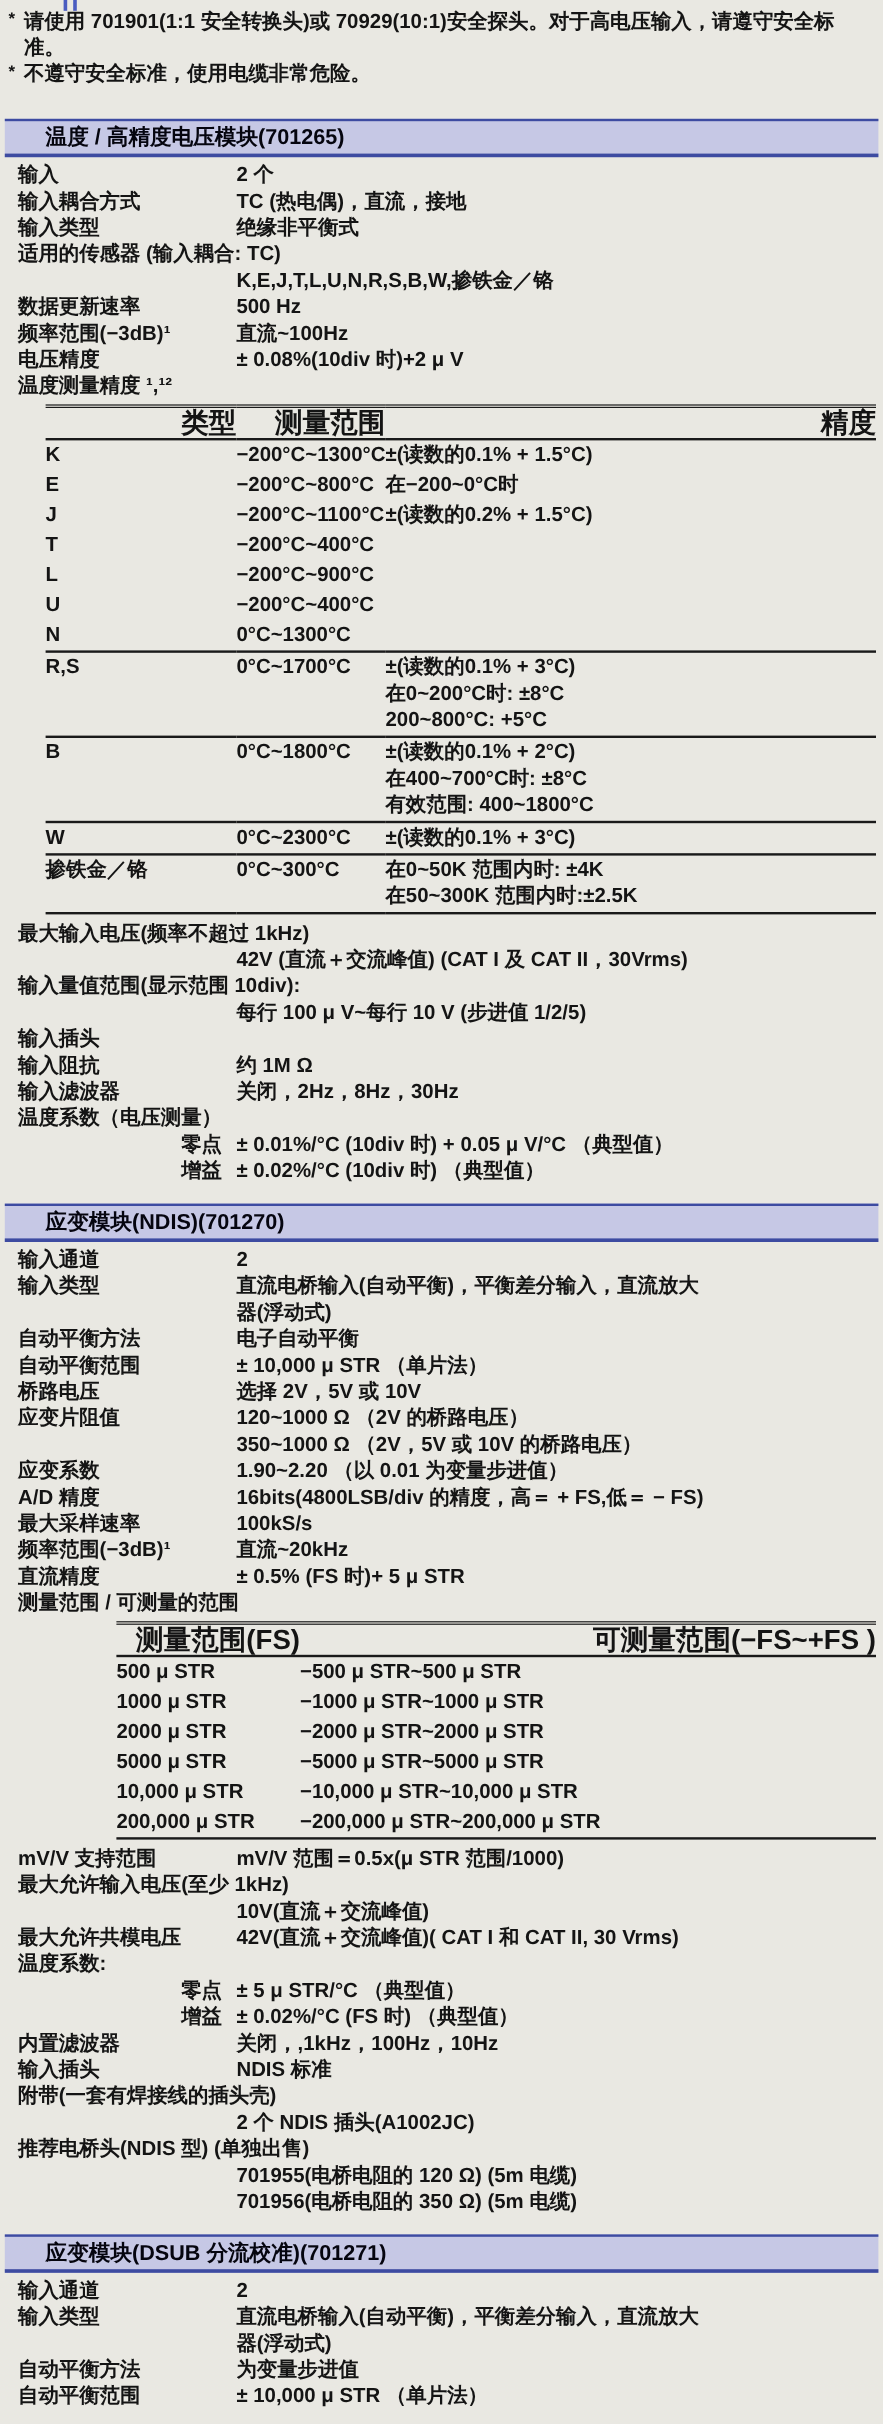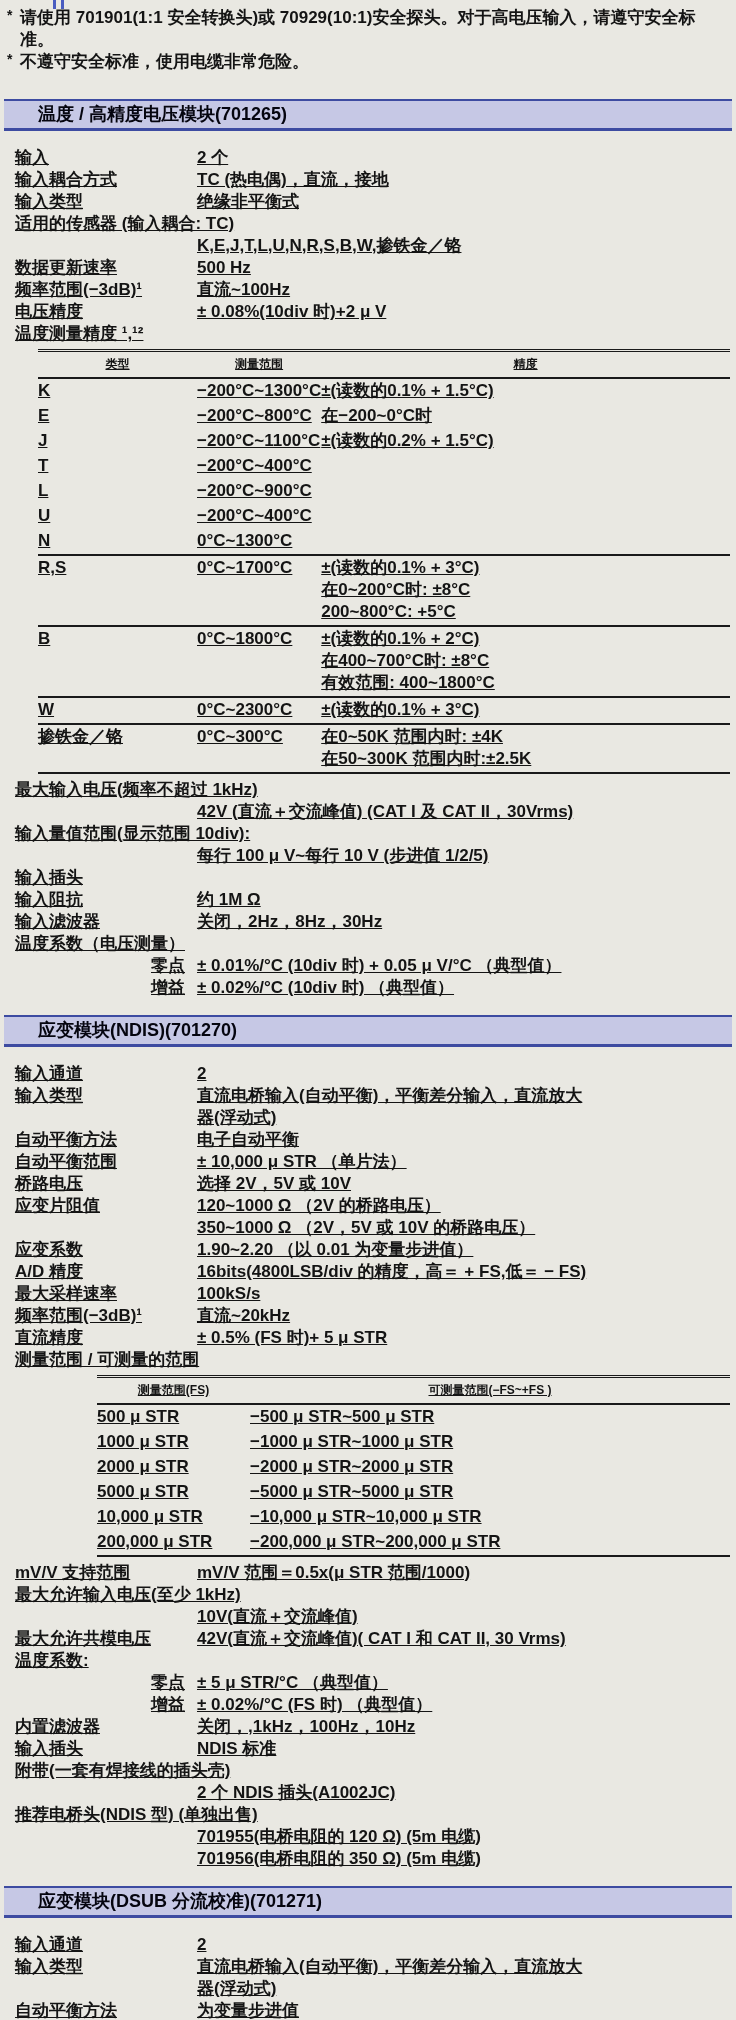--- a/index.html
+++ b/index.html
@@ -35,36 +35,36 @@
   .module{margin-top:16px;}
   .module.first{margin-top:26px;}
   .band{
     margin:0 4px;
     background:var(--band-bg);
     border-top:2px solid var(--band-line);
     border-bottom:3px solid var(--band-line);
     padding:2px 22px 2px 34px;
   }
   .btitle{margin:0;font-size:18px;line-height:23px;color:#05050f;font-weight:700;}
-  .rows{padding:16px 6px 0 15px;text-decoration:underline;}
+  .rows{padding:4px 6px 0 15px;}
   .row{display:flex;}
   .row.full{display:block;}
   .lbl{flex:0 0 182px;}
   .val{flex:1;min-width:0;}
   .sublbl{flex:0 0 182px;text-align:right;padding-right:12px;}
   table.spec-table{
     border-collapse:collapse;
     margin:4px 0 5px 23px;
     width:692px;
     border-top:3px double var(--table-line);
     border-bottom:2px solid var(--table-line);
   }
   table.spec-table.strain{margin-left:82px;width:633px;}
   .spec-table th{
-    text-align:center;font-size:12px;font-weight:700;
+    text-align:right;font-size:23px;font-weight:700;
     border-bottom:2px solid var(--table-line);
     padding:1px 0 2px 0;
   }
   .spec-table td{vertical-align:top;padding:1px 0 2px 0;}
   .spec-table tr.sep td{border-top:2px solid var(--table-line);}
   .accline{white-space:nowrap;}
 </style>
 </head>
 <body>
 

